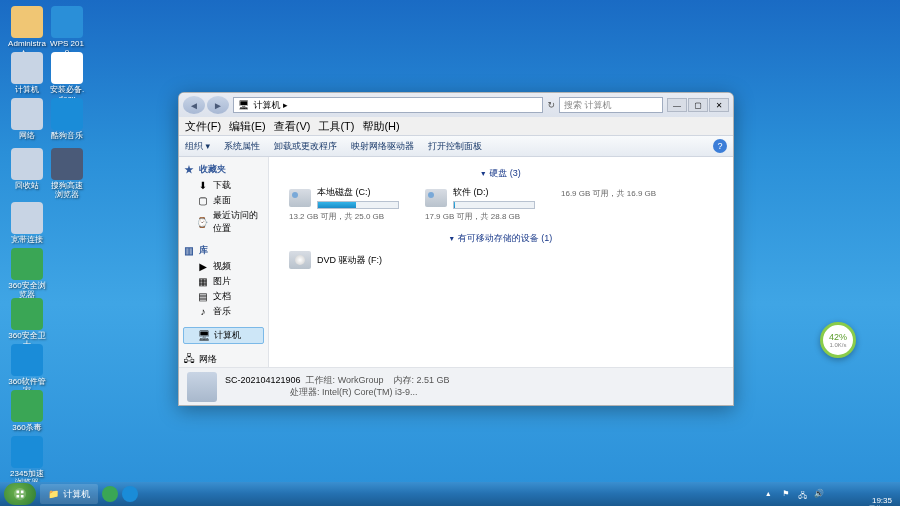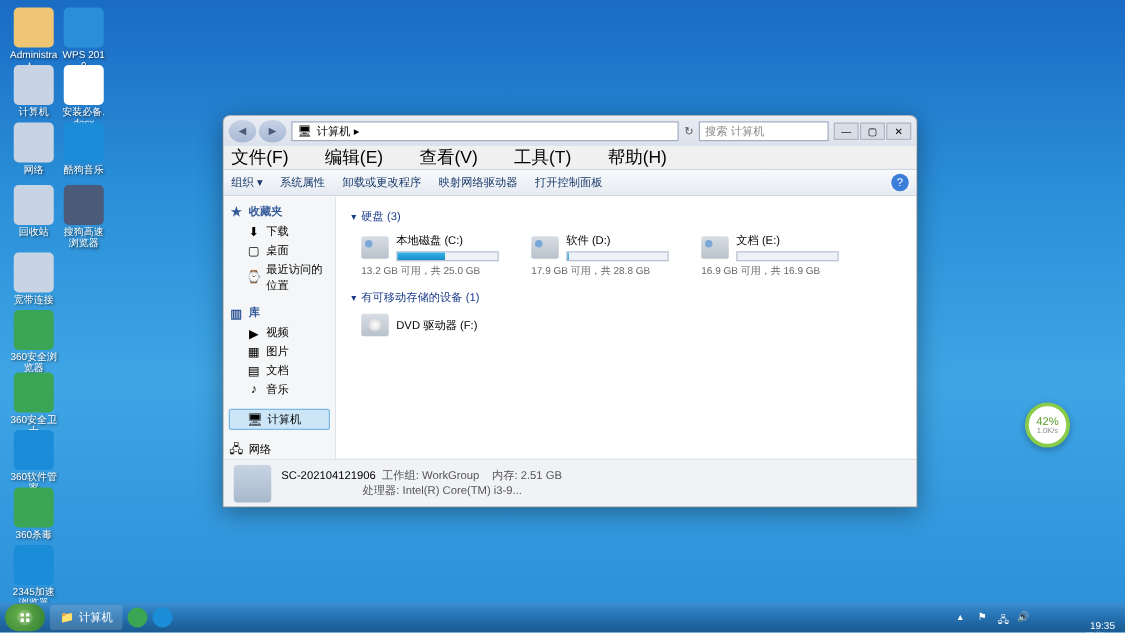--- a/index.html
+++ b/index.html
@@ -15,37 +15,37 @@
 .win { position: absolute; left: 178px; top: 92px; width: 556px; height: 314px; background: #fff; border: 1px solid rgba(0,0,0,.3); border-radius: 6px 6px 0 0; box-shadow: 0 4px 20px rgba(0,0,0,.35); display: flex; flex-direction: column; overflow: hidden; }
 .win-titlebar { height: 24px; background: linear-gradient(#e9ecf3,#dce2ec); display: flex; align-items: center; padding: 0 4px; gap: 4px; }
 .nav-btns { display: flex; gap: 2px; }
 .nav-btn { width: 22px; height: 18px; border-radius: 50%; background: linear-gradient(#c7d3e6,#a8b8d4); display: flex; align-items: center; justify-content: center; font-size: 10px; color: #4a5a78; cursor: default; }
 .addr { flex: 1; height: 16px; border: 1px solid #a0acc0; background: #fff; display: flex; align-items: center; padding: 0 4px; font-size: 9px; gap: 4px; }
 .addr .crumb { color: #000; }
 .search { width: 104px; height: 16px; border: 1px solid #a0acc0; background: #fff; font-size: 9px; padding: 0 4px; color: #888; display: flex; align-items: center; }
 .win-ctrls { display: flex; gap: 1px; }
 .win-ctrl { width: 20px; height: 14px; background: #d8dde6; border: 1px solid #b0b8c6; font-size: 8px; display: flex; align-items: center; justify-content: center; cursor: pointer; }
 
-.menubar { height: 18px; background: #f0f0f0; display: flex; align-items: center; padding: 0 6px; gap: 29px; font-size: 14px; color: #000; }
+.menubar { height: 18px; background: #f0f0f0; display: flex; align-items: center; padding: 0 6px; gap: 8px; font-size: 11px; color: #000; }
 .menubar span { cursor: pointer; }
 
 .toolbar { height: 22px; background: linear-gradient(#f8fafc,#e6ebf2); border-top: 1px solid #d0d6e0; border-bottom: 1px solid #d0d6e0; display: flex; align-items: center; padding: 0 6px; gap: 14px; font-size: 9px; color: #1a3a6a; }
 .toolbar .tbtn { cursor: pointer; }
 .toolbar .help { margin-left: auto; width: 14px; height: 14px; border-radius: 50%; background: #3b7dd8; color: #fff; display: flex; align-items: center; justify-content: center; font-size: 9px; }
 
 .body { flex: 1; display: flex; overflow: hidden; }
 .sidebar { width: 90px; background: #f5f6f7; border-right: 1px solid #e0e3e8; padding: 6px 4px; font-size: 9px; overflow: hidden; }
 .sb-sec { margin-bottom: 8px; }
 .sb-hdr { color: #355a9a; font-weight: bold; display: flex; align-items: center; gap: 4px; margin-bottom: 2px; }
 .sb-item { padding: 1px 0 1px 14px; color: #000; display: flex; align-items: center; gap: 4px; cursor: pointer; }
 .sb-item.sel { background: #cde6f7; border: 1px solid #7bb9e8; border-radius: 2px; }
 .sb-icon { width: 12px; height: 12px; display: inline-flex; align-items: center; justify-content: center; font-size: 10px; }
 
 .content { flex: 1; background: #fff; padding: 6px 10px; font-size: 9px; overflow: auto; }
-.group-hdr { color: #1a3a8a; font-size: 9px; margin: 4px 2px 6px; display: flex; align-items: center; gap: 4px; cursor: pointer; }
+.group-hdr { color: #1a3a8a; font-size: 9px; margin: 4px 2px 6px; display: flex; align-items: center; gap: 4px; cursor: pointer; justify-content: center; }
 .group-hdr::before { content: "▾"; font-size: 8px; }
 .drives { display: flex; gap: 26px; flex-wrap: wrap; margin-bottom: 10px; padding-left: 10px; }
 .drive { width: 110px; cursor: pointer; }
 .drive-top { display: flex; align-items: center; gap: 6px; }
 .drive-icon { width: 22px; height: 18px; background: linear-gradient(#d8dde4,#b8c2cc); border-radius: 2px; position: relative; }
 .drive-icon::before { content: ""; position: absolute; left: 3px; top: 3px; width: 6px; height: 6px; border-radius: 50%; background: #7aa9d8; }
 .drive-info { flex: 1; }
 .drive-name { color: #000; }
 .drive-bar { height: 8px; border: 1px solid #b8c2d0; margin-top: 2px; background: #eef2f6; position: relative; }
 .drive-bar .fill { position: absolute; left: 0; top: 0; bottom: 0; background: linear-gradient(#34b4e8,#1a8cc8); }
@@ -257,29 +257,20 @@
               <div class="drive-info">
                 <div class="drive-name">软件 (D:)</div>
                 <div class="drive-bar">
                   <div class="fill" style="width:1%"></div>
                 </div>
               </div>
             </div>
             <div class="drive-free">17.9 GB 可用，共 28.8 GB</div>
           </div>
           <div class="drive">
-            <div class="drive-top">
-              <div class="drive-icon"></div>
-              <div class="drive-info">
-                <div class="drive-name">文档 (E:)</div>
-                <div class="drive-bar">
-                  <div class="fill" style="width:0%"></div>
-                </div>
-              </div>
-            </div>
             <div class="drive-free">16.9 GB 可用，共 16.9 GB</div>
           </div>
         </div>
       <div class="group-hdr">
           <span>有可移动存储的设备 (1)</span>
         </div>
       <div class="device">
         <div class="dvd-icon"></div>
         <span>DVD 驱动器 (F:)</span>
       </div>

